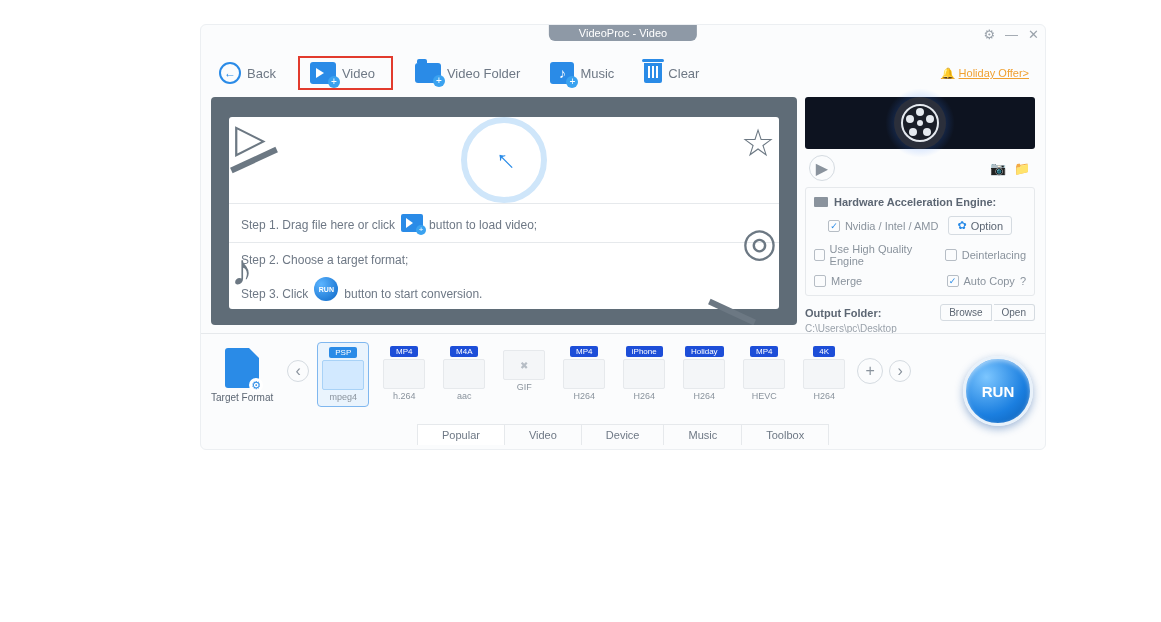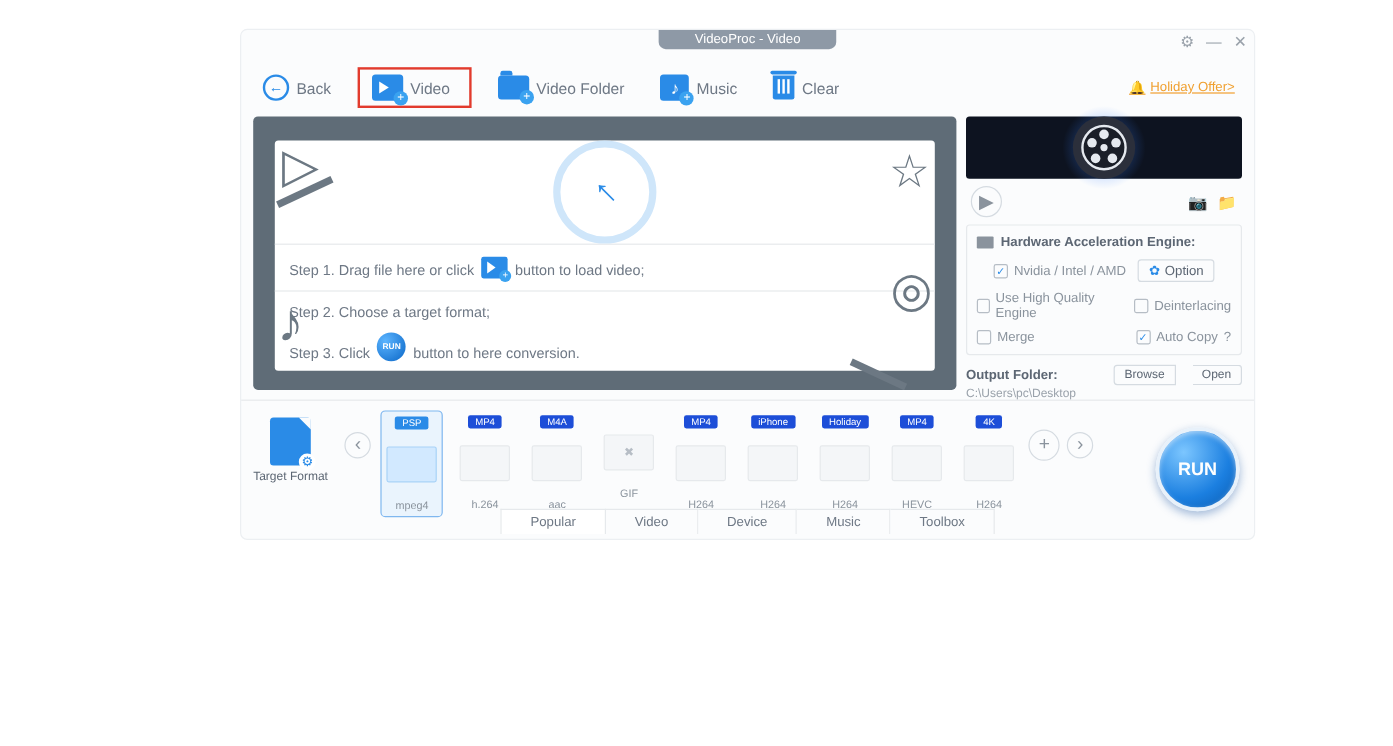--- a/index.html
+++ b/index.html
@@ -70,38 +70,38 @@
 .hw-row.center{ justify-content:center; gap:10px; color:#333; }
 .chk { display:flex; align-items:center; gap:5px; color:#8a939d; cursor:pointer;}
 .box { width:12px;height:12px; border:1px solid #b6bdc5; border-radius:2px; display:inline-flex; align-items:center; justify-content:center; font-size:9px; color:#2a8be7;}
 .box.on::after{ content:"✓";}
 .opt-btn{ border:1px solid #d5dbe1; border-radius:3px; padding:2px 8px; cursor:pointer; color:#5c6673; display:flex; align-items:center; gap:4px;}
 .gear-blue{ color:#2a8be7;}
 .q{ color:#8a939d;}
 
 .out-folder { margin-top:8px; font-size:11px; color:#5c6673; }
 .out-folder .row{ display:flex; align-items:center; justify-content:space-between;}
-.out-folder .btns{ display:flex; gap:14px;padding-left:36px;}
+.out-folder .btns{ display:flex; gap:2px;padding-left:36px;}
 .out-folder .btns span{ border:1px solid #d5dbe1; padding:2px 8px; cursor:pointer; font-size:10px; color:#5c6673;}
 .out-folder .btns span:first-child{ border-radius:3px 0 0 3px;}
 .out-folder .btns span:last-child{ border-radius:0 3px 3px 0; border-left:none;text-align:right;}
 .out-path{ color:#9aa2ab; font-size:10px; margin-top:2px;}
 
 
 .bottom { height: 116px; border-top: 1px solid #e6e9ec; display:flex; align-items:flex-start; padding: 8px 10px 0 10px; position:relative;}
 .target-fmt { display:flex; flex-direction:column; align-items:center; gap:4px; margin-right:14px; margin-top:6px;}
 .target-fmt .doc-ico{ width:34px; height:40px; background:#2a8be7; border-radius:3px; position:relative;}
 .target-fmt .doc-ico::before{ content:""; position:absolute; right:0; top:0; width:0;height:0; border-left:10px solid transparent; border-top:10px solid #fbfcfd;}
 .target-fmt .doc-ico .cog{ position:absolute; right:-4px; bottom:-4px; color:#2a8be7; background:#fff; border-radius:50%; font-size:11px; width:14px;height:14px; line-height:14px; text-align:center;}
 .target-fmt .lbl{ font-size:10px; color:#5c6673; font-weight:normal;}
 
 .nav-arrow{ width:22px;height:22px; border:1px solid #d5dbe1; border-radius:50%; display:flex;align-items:center;justify-content:center; color:#8a939d; cursor:pointer; margin-top:18px;}
 
 .formats { display:flex; gap:10px; margin:0 8px; }
-.fmt { display:flex; flex-direction:column; align-items:center; cursor:pointer; padding:4px; border-radius:4px;gap:12px;}
+.fmt { display:flex; flex-direction:column; align-items:center; cursor:pointer; padding:4px; border-radius:4px;}
 .fmt.sel{ border:1px solid #7fb7ef; background:#eaf4fd;}
 .fmt .badge{ font-size:8px; background:#1d4ed8; color:#fff; padding:1px 6px; border-radius:2px; margin-bottom:2px;}
 .fmt.sel .badge{ background:#2a8be7;}
 .fmt .thumb{ width:42px; height:30px; background:#f4f6f8; border:1px solid #e6e9ec; border-radius:2px; margin-bottom:2px; display:flex;align-items:center;justify-content:center; font-size:10px; color:#b6bdc5;}
 .fmt.sel .thumb{ background:#d2e9ff; border-color:#a8d2f7;}
 .fmt .sub{ font-size:9px; color:#8a939d;}
 .add-fmt { width:26px;height:26px; border-radius:50%; border:1px solid #d5dbe1; display:flex;align-items:center;justify-content:center; color:#8a939d; cursor:pointer; margin-top:16px; font-size:16px;}
 
 .run-big { position:absolute; right:12px; top:22px; width:70px;height:70px; border-radius:50%; background: radial-gradient(circle at 32% 28%, #7cc6ff, #1b7fe0 60%, #0a5bb0); box-shadow: 0 3px 8px rgba(20,80,160,0.4), inset 0 2px 4px rgba(255,255,255,0.5); display:flex;align-items:center;justify-content:center; color:#fff; font-weight:bold; font-size:15px; cursor:pointer; border:3px solid #e8f1fa;}
 
@@ -176,21 +176,21 @@
               <span class="plus">+</span>
             </span>
           <span>button to load video;</span>
         </div>
         <div class="step-line">
           <span>Step 2. Choose a target format;</span>
         </div>
         <div class="step-line" style="padding-top:0;">
           <span>Step 3. Click</span>
           <span class="run-mini">RUN</span>
-          <span>button to here conversion.</span>
+          <span>button to start conversion.</span>
         </div>
       </div>
     </div>
 
     <div class="right-panel">
       <div class="preview">
         <div class="reel-glow"></div>
         <div class="reel">
           <svg width="40" height="40" viewBox="0 0 40 40">
               <circle cx="20" cy="20" r="18" fill="#1a1e28" stroke="#e5e9ef" stroke-width="2"></circle>

